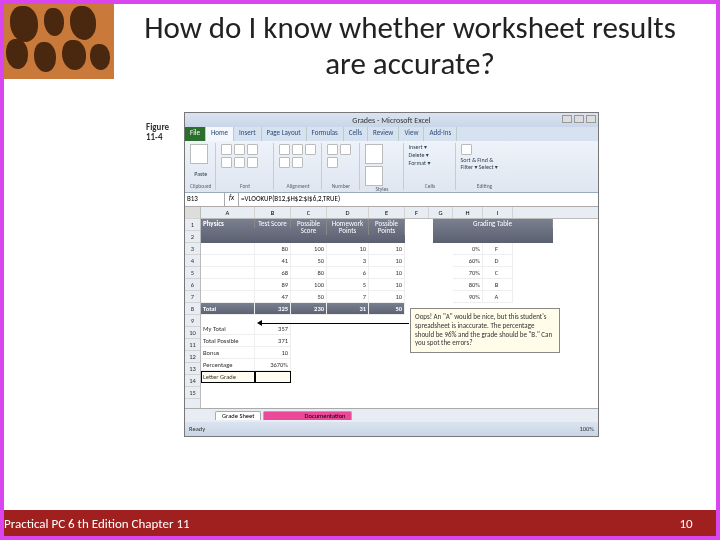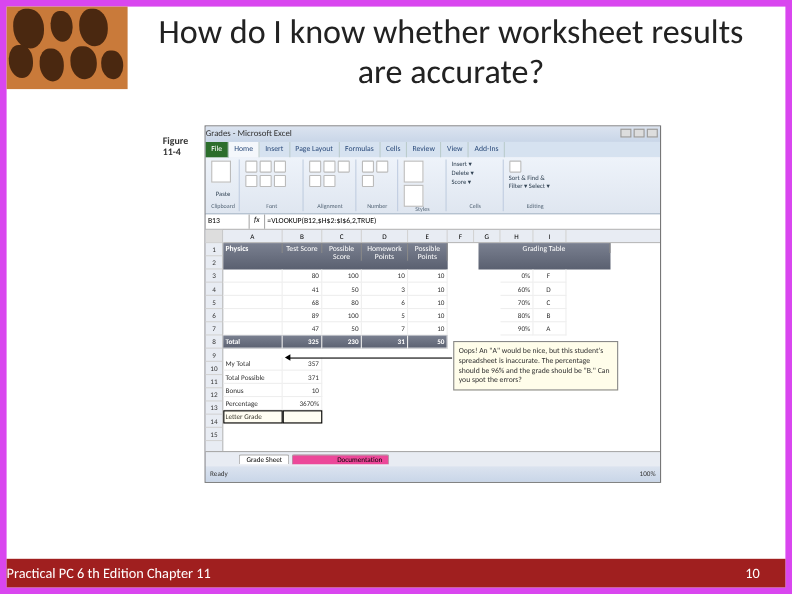--- a/index.html
+++ b/index.html
@@ -1,38 +1,38 @@
 <!DOCTYPE html>
 <html><head>
 <meta charset="utf-8">
 <style>
   * { box-sizing: border-box; margin: 0; padding: 0; }
   body { width: 720px; height: 540px; background: #fff; font-family: Calibri, Arial, sans-serif; position: relative; overflow: hidden; }
-  .slide { width: 720px; height: 540px; border: 6px solid #d946ef; position: relative; text-decoration: underline; }
+  .slide { width: 720px; height: 540px; border: 4px solid #d946ef; position: relative; text-decoration: underline; }
 
   
   .corner-deco { position: absolute; top: 0; left: 0; width: 110px; height: 75px; background: #c97a3a; overflow: hidden; }
   .corner-deco .spot { position: absolute; background: #4a2810; border-radius: 40% 50% 45% 55%; }
   .corner-deco .s1 { width:28px; height:36px; top:2px; left:6px; }
   .corner-deco .s2 { width:20px; height:28px; top:4px; left:40px; }
   .corner-deco .s3 { width:26px; height:34px; top:2px; left:66px; }
   .corner-deco .s4 { width:22px; height:30px; top:35px; left:2px; }
   .corner-deco .s5 { width:22px; height:30px; top:38px; left:30px; }
   .corner-deco .s6 { width:24px; height:30px; top:36px; left:58px; }
   .corner-deco .s7 { width:20px; height:26px; top:40px; left:86px; }
 
   .title { position: absolute; top: 6px; left: 120px; right: 20px; font-size: 31px; color: #222; text-align: center; line-height: 1.15; }
 
   
   .figure { position: absolute; top: 108px; left: 135px; width: 460px; height: 330px; }
   .figure-label { position: absolute; top: 118px; left: 142px; font-size: 9px; color: #333; line-height: 1.1; }
   .excel-window { position: absolute; top: 0; left: 45px; width: 415px; height: 325px; border: 1px solid #777; background: #e8ecf3; font-size: 8px; }
 
   
-  .excel-title { height: 14px; background: linear-gradient(#dbe3ef,#c9d6e8); text-align: left; font-size: 8px; line-height: 14px; color: #333; position: relative; }
+  .excel-title { height: 14px; background: linear-gradient(#dbe3ef,#c9d6e8); text-align: center; font-size: 8px; line-height: 14px; color: #333; position: relative; }
   .excel-title .winbtns { position:absolute; right:2px; top:2px; display:flex; gap:2px; }
   .excel-title .winbtns span { width:10px; height:8px; background:#ddd; border:1px solid #999; display:inline-block; }
 
   
   .ribbon-tabs { height: 14px; background: #d6e2f0; display: flex; font-size: 7px; }
   .ribbon-tabs .tab { padding: 1px 5px; border-right: 1px solid #bcc; color:#2a4a7a; }
   .ribbon-tabs .tab.file { background:#2c6e2c; color:#fff; }
   .ribbon-tabs .tab.active { background:#f4f7fb; }
 
   
@@ -175,21 +175,21 @@
           <div class="icons">
             <div class="iconbig"></div>
             <div class="iconbig"></div>
           </div>
           <div class="grouplabel">Styles</div>
         </div>
         <div class="group" style="width:50px">
           <div style="font-size:6px;line-height:1.3">
             <div>Insert ▾</div>
             <div>Delete ▾</div>
-            <div>Score ▾</div>
+            <div>Format ▾</div>
           </div>
           <div class="grouplabel">Cells</div>
         </div>
         <div class="group" style="width:54px;border-right:none">
           <div style="font-size:6px;line-height:1.2">
             <div class="icon" style="display:inline-block"></div>
             <div>Sort &amp; Find &amp;</div>
             <div>Filter ▾ Select ▾</div>
           </div>
           <div class="grouplabel">Editing</div>

